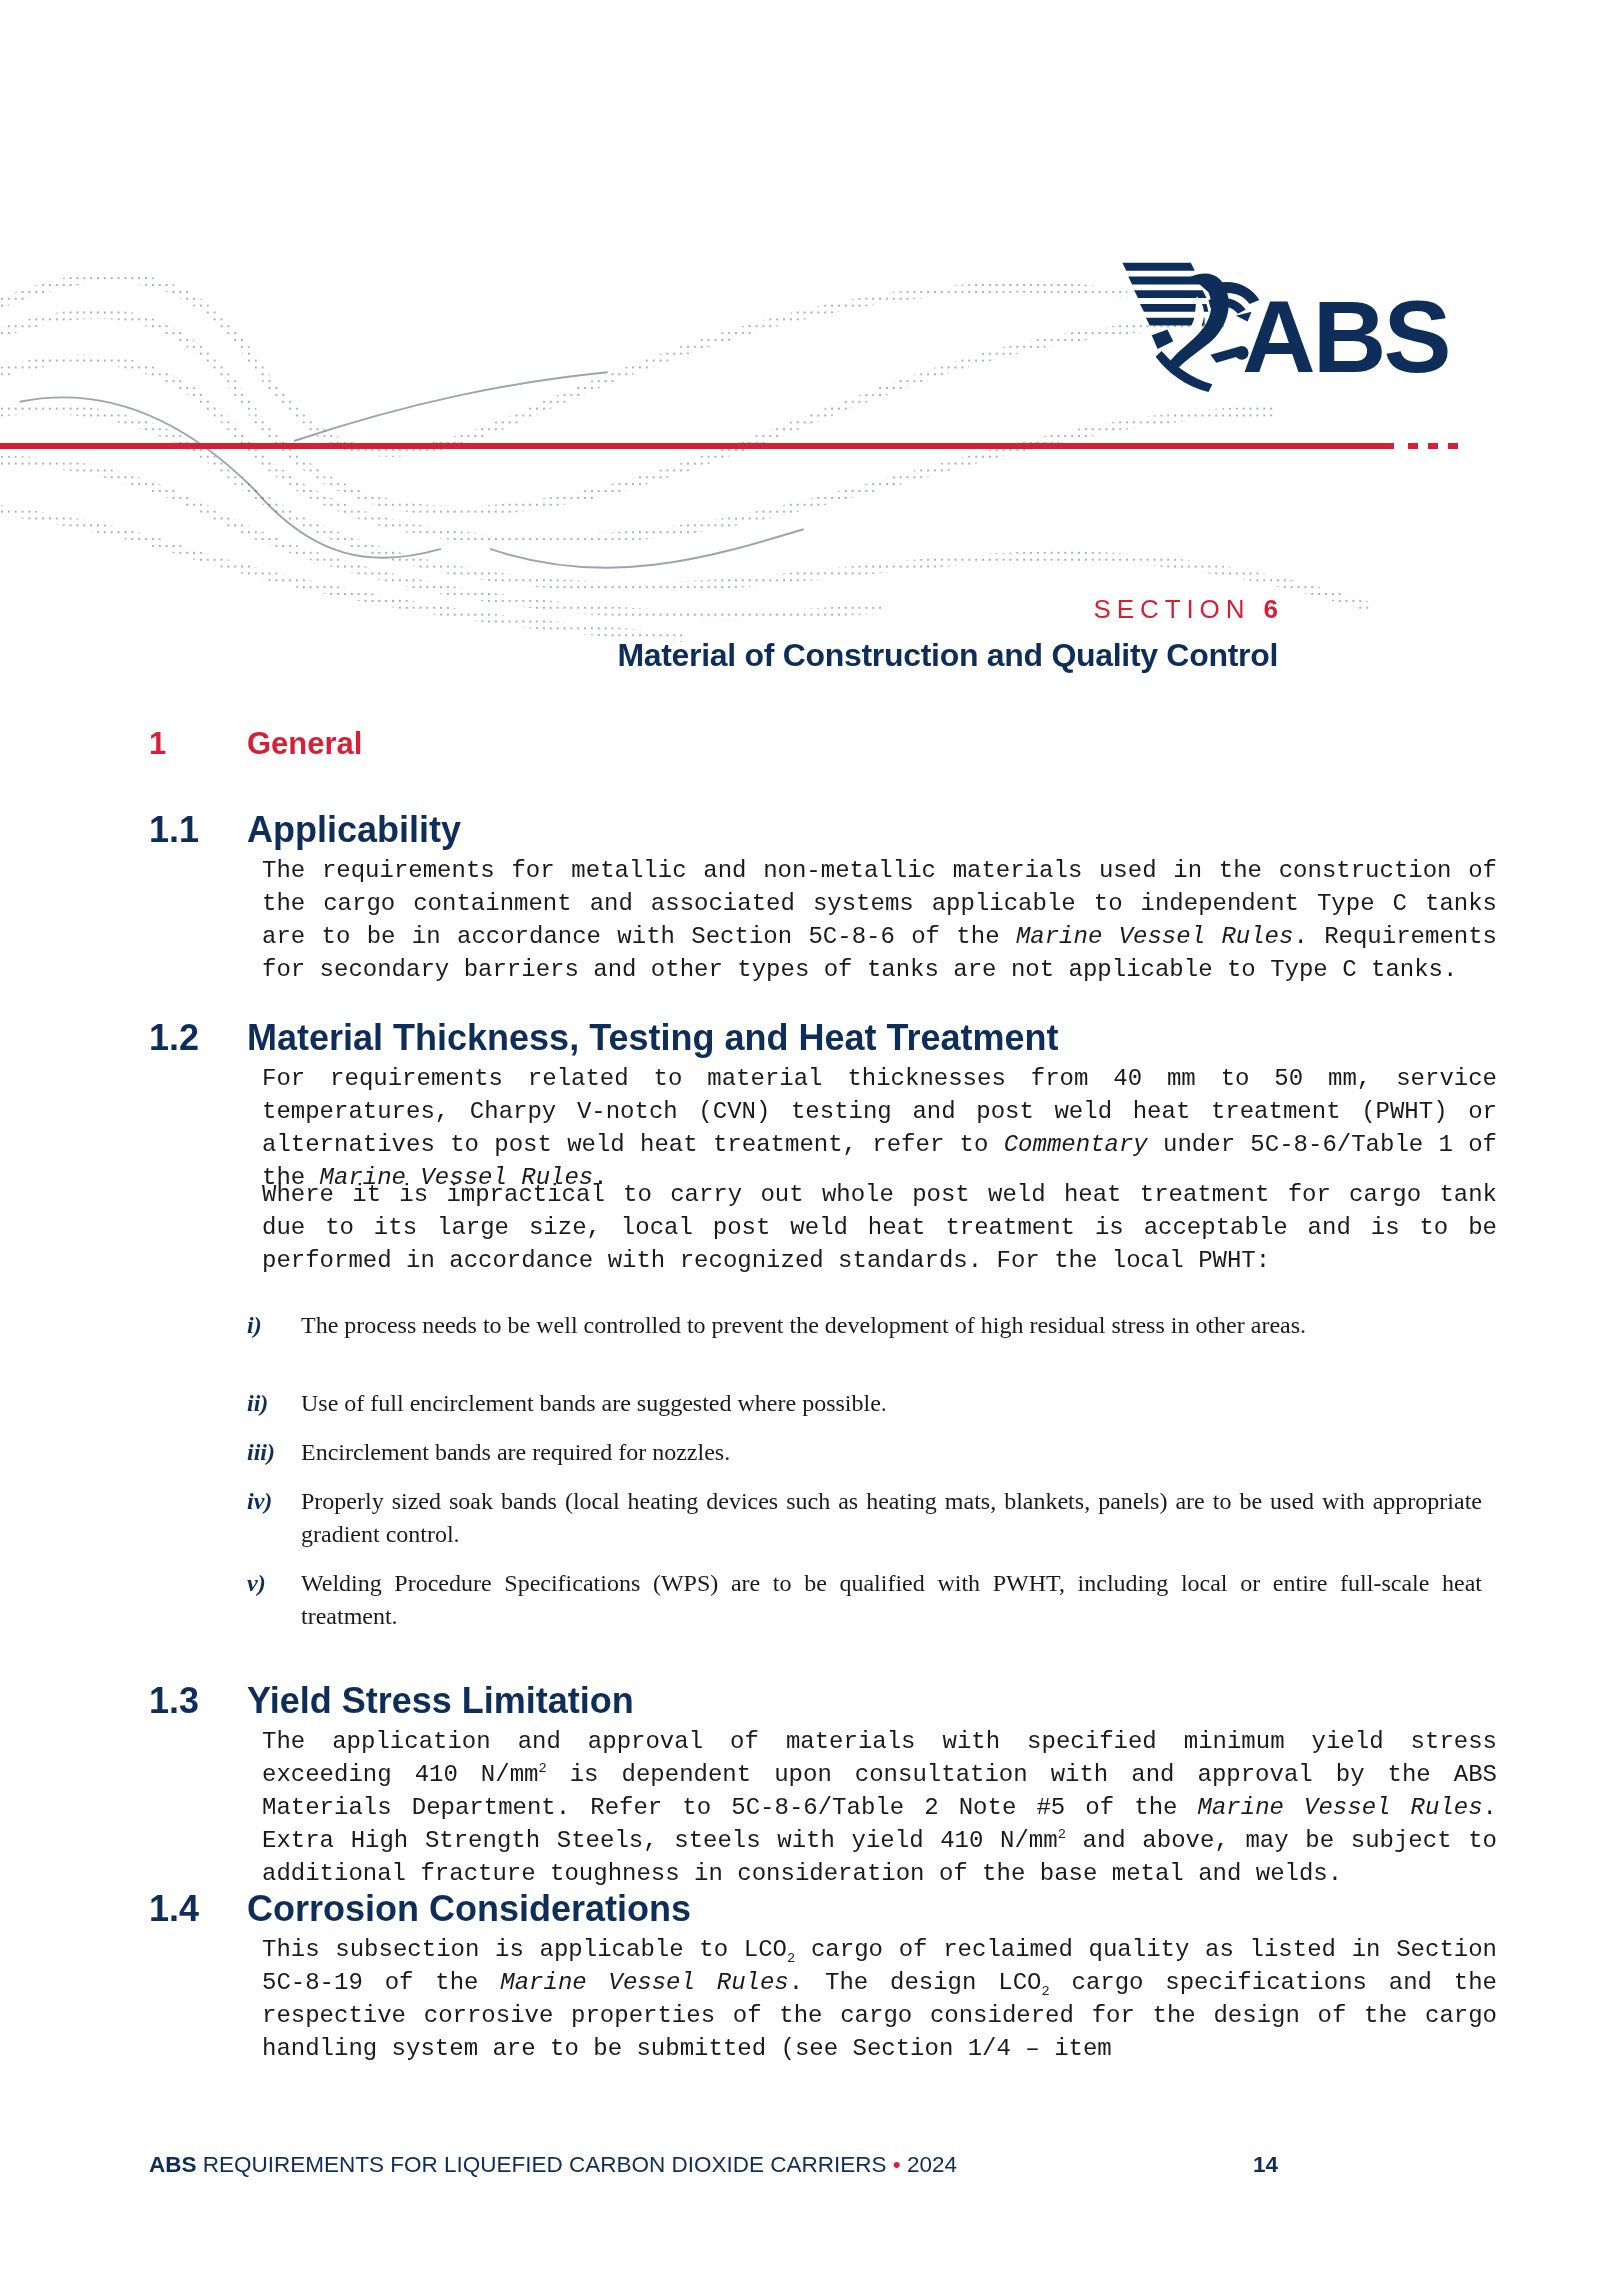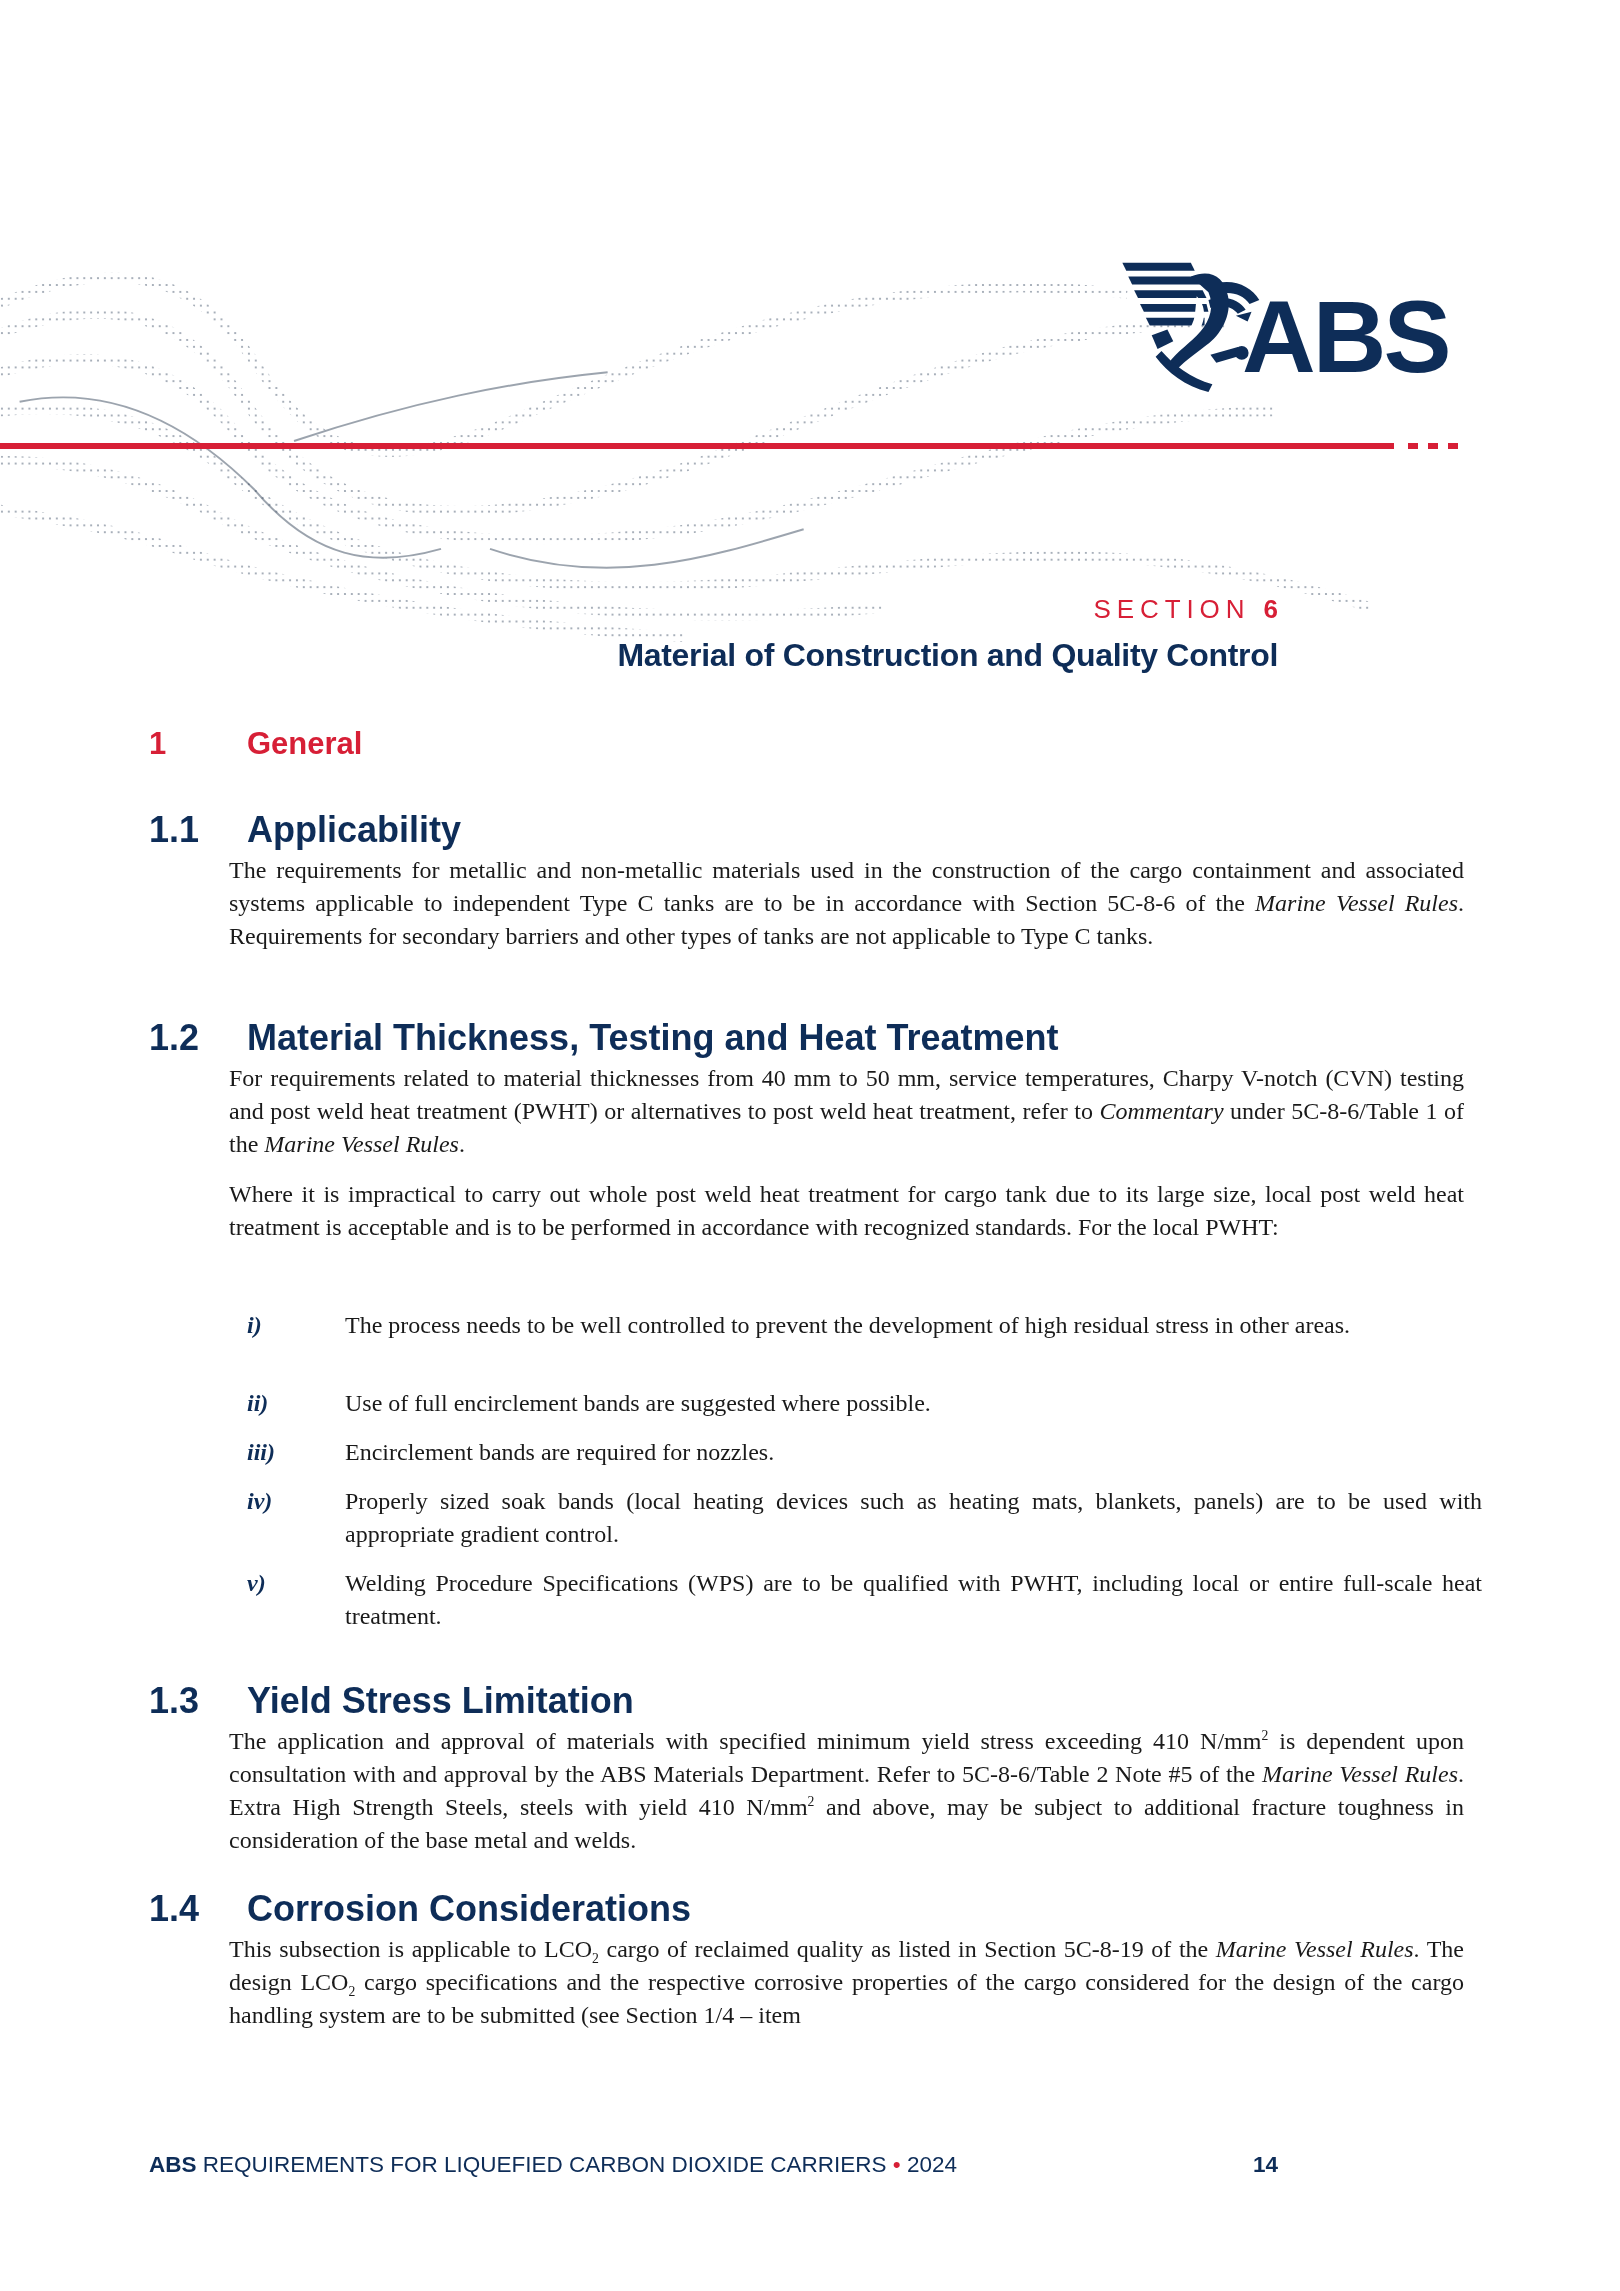--- a/index.html
+++ b/index.html
@@ -16,28 +16,28 @@
     
     .section-label { position: absolute; right: 138px; top: 594px; font-family: "Liberation Sans", sans-serif; font-size: 26px; letter-spacing: 5.9px; color: #d71f36; }
     .section-label b { font-weight: 700; letter-spacing: 0; }
     .section-title { position: absolute; right: 138px; top: 637px; font-family: "Liberation Sans", sans-serif; font-weight: 700; font-size: 32px; color: #0e2d58; letter-spacing: -0.3px; }
 
     
     .h1 { position: absolute; left: 149px; top: 726px; font-family: "Liberation Sans", sans-serif; font-weight: 700; font-size: 31px; color: #d71f36; }
     .h1 .num { display: inline-block; width: 98px; }
     .h2 { position: absolute; left: 149px; font-family: "Liberation Sans", sans-serif; font-weight: 700; font-size: 36px; color: #0e2d58; }
     .h2 .num { display: inline-block; width: 98px; }
-    .para { position: absolute; left: 229px; width: 1235px; font-family: Liberation Serif, serif; font-size: 24px; line-height: 33px; color: #1a1a1a; text-align: justify; }
+    .para { position: absolute; left: 262px; width: 1235px; font-family: Liberation Mono, monospace; font-size: 24px; line-height: 33px; color: #1a1a1a; text-align: justify; }
     .para i { font-style: italic; }
     .para sup { font-size: 13.7px; vertical-align: 8.8px; line-height: 0; }
     .para sub { font-size: 13.7px; vertical-align: -5.9px; line-height: 0; }
     .list { position: absolute; left: 247px; width: 1235px; }
     .list-item { position: absolute; left: 0; width: 1235px; font-family: "Liberation Serif", serif; font-size: 24px; line-height: 33px; color: #1a1a1a; }
     .list-item .marker { position: absolute; left: 0; top: 0; font-weight: 700; font-style: italic; color: #0e2d58; }
-    .list-item .text { display: block; margin-left: 98px; text-align: justify; }
+    .list-item .text { display: block; margin-left: 54px; text-align: justify; }
 
     
     .footer { position: absolute; left: 149px; top: 2152px; font-family: "Liberation Sans", sans-serif; font-size: 22.5px; color: #0e2d58; }
     .footer b { font-weight: 700; }
     .footer .dot { color: #d71f36; }
     .page-num { position: absolute; right: 138px; top: 2152px; font-family: "Liberation Sans", sans-serif; font-weight: 700; font-size: 22.5px; color: #0e2d58; }
   </style>
 </head>
 <body>
 

